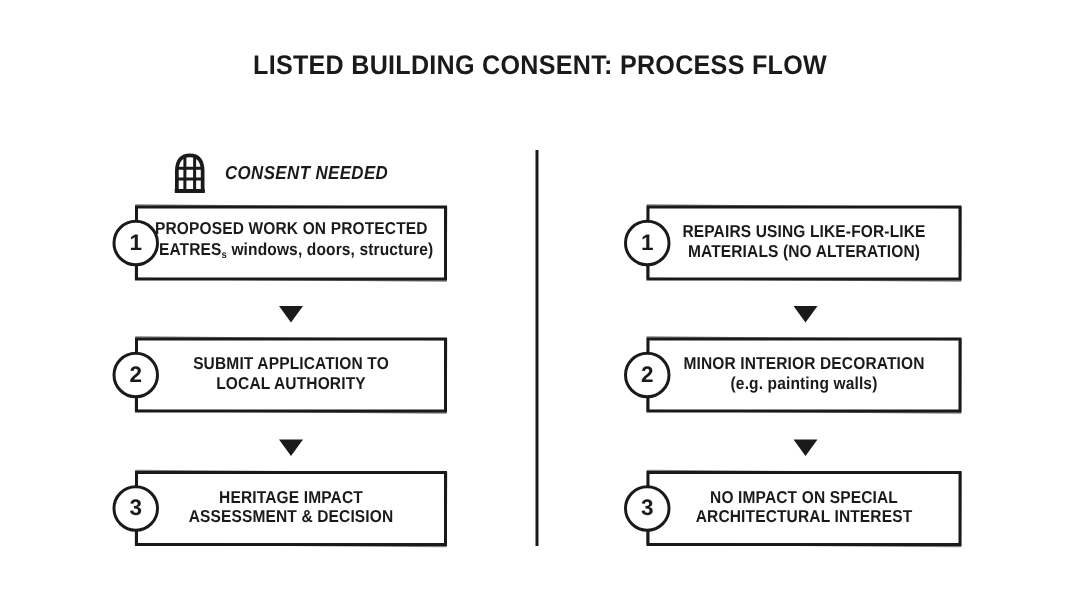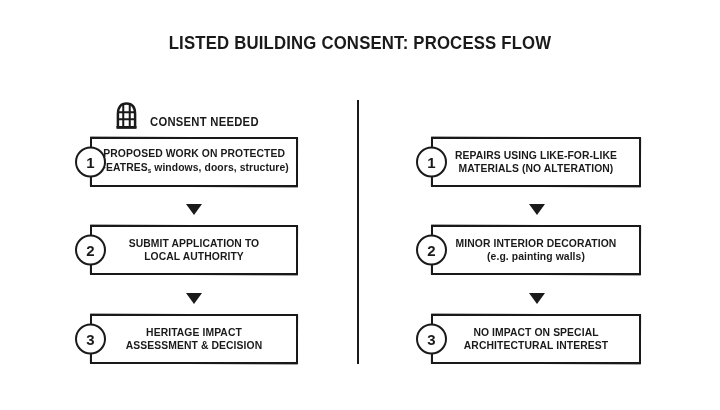--- a/index.html
+++ b/index.html
@@ -15,21 +15,21 @@
   .title{
     position:absolute; left:0; right:0; top:16px;
     text-align:center; font-size:18px; font-weight:700;
     letter-spacing:.2px; transform:scaleX(.93);
     color:var(--ink);
   }
   .divider{
     position:absolute; left:357px; top:83px; width:2px; height:264px;
     background:var(--ink);
   }
-  .col-header{ position:absolute; height:28px; display:flex; align-items:flex-end; gap:13px; }
+  .col-header{ position:absolute; height:28px; display:flex; align-items:center; gap:13px;font-style:italic; }
   .hicon{ display:block; }
   .htext{
     display:inline-block; font-size:12.5px; font-weight:700; letter-spacing:.3px;
     transform:scaleX(.9); transform-origin:left center; white-space:nowrap;
   }
   .box{
     position:absolute; height:50px; background:var(--paper);
     border:2px solid var(--ink);
     display:flex; align-items:center; justify-content:center;
   }

